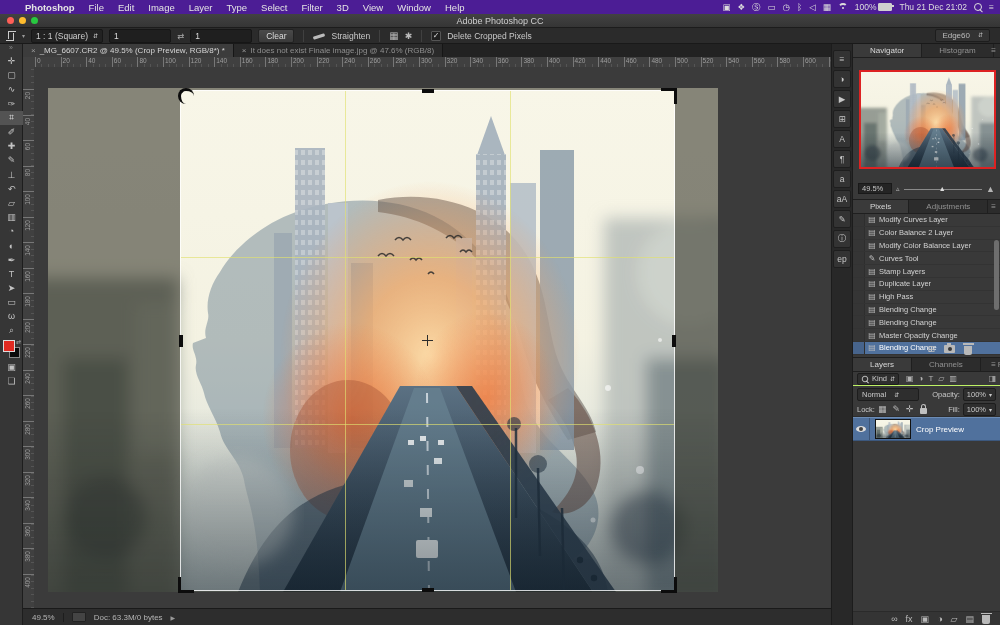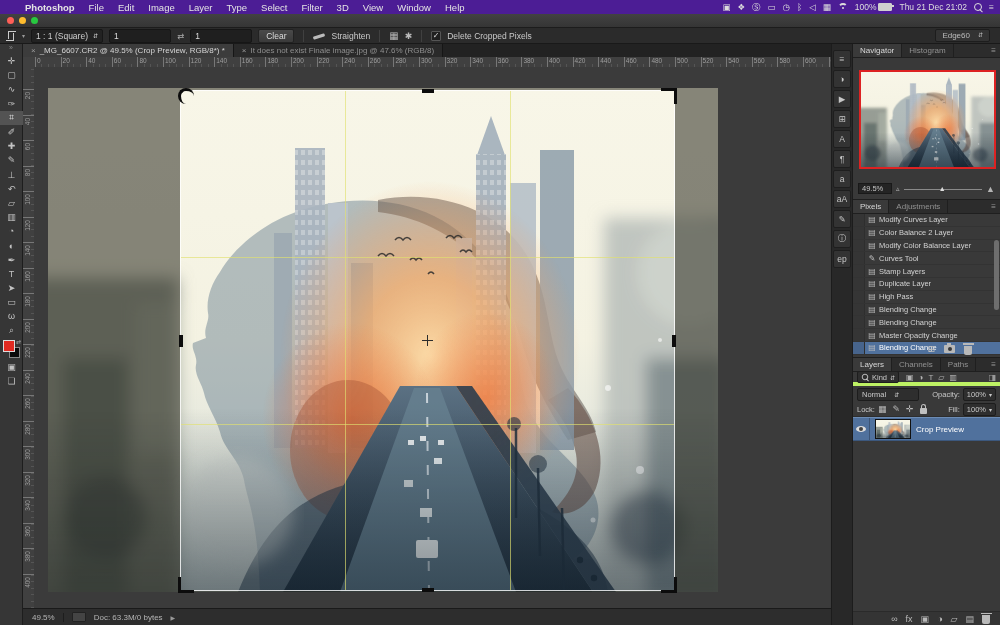--- a/index.html
+++ b/index.html
@@ -87,21 +87,21 @@
   #swatches{position:relative;width:23px;height:22px;}
   .swatch-bg{position:absolute;left:9px;top:9px;width:9px;height:9px;background:#0a0a0a;border:1px solid #888;}
   .swatch-fg{position:absolute;left:3px;top:2px;width:10px;height:10px;background:#e02a21;border:1px solid #ddd;}
   .mini-swap{position:absolute;right:2px;top:0px;font-size:6px;color:#aaa;}
   
   #dockstrip{left:831px;top:44px;width:22px;height:581px;background:#282828;border-left:1px solid #1c1c1c;border-right:1px solid #1c1c1c;box-sizing:border-box;padding-top:4px;}
   .dock-icon{width:16px;height:16px;margin:2px auto;background:#333;border:1px solid #1e1e1e;border-radius:2px;display:flex;align-items:center;justify-content:center;font-size:8.5px;color:#c7c7c7;}
   
   #panels{left:853px;top:44px;width:147px;height:581px;background:#393939;}
   .panel-tabs{height:13px;background:#2c2c2c;display:flex;font-size:8px;align-items:stretch;border-bottom:1px solid #1f1f1f;position:relative;}
-  .panel-tab{padding:0 7px;display:flex;align-items:center;color:#919191;border-right:1px solid #1f1f1f;}
+  .panel-tab{padding:0 17px;display:flex;align-items:center;color:#919191;border-right:1px solid #1f1f1f;}
   .panel-tab.active{background:#3a3a3a;color:#d8d8d8;}
   .panel-menu{position:absolute;right:4px;top:2px;font-size:8px;color:#9a9a9a;}
   #navigator{position:absolute;left:0;top:0;width:147px;height:156px;border-bottom:1px solid #1e1e1e;box-sizing:border-box;}
   #nav-thumb{position:absolute;left:6px;top:26px;width:133px;height:95px;border:2px solid #d22;background:#888;box-sizing:content-box;}
   #nav-footer{position:absolute;left:0;bottom:4px;width:147px;height:13px;display:flex;align-items:center;font-size:7.5px;gap:4px;padding:0 5px;box-sizing:border-box;color:#c5c5c5;}
   #nav-zoom{background:#242424;border:1px solid #191919;padding:0 3px;min-width:26px;}
   #nav-slider{flex:1;position:relative;height:10px;}
   #nav-slider .track{position:absolute;left:0;right:0;top:5px;height:1px;background:#8a8a8a;}
   #nav-slider .thumb{position:absolute;top:1px;left:45%;font-size:7px;color:#ddd;}
   .mountain{font-size:7px;color:#b5b5b5;}
@@ -121,21 +121,21 @@
   .icon-camera{width:11px;height:8px;background:#b9b9b9;border-radius:1px;position:relative;}
   .icon-camera:before{content:"";position:absolute;left:3px;top:-2px;width:4px;height:2px;background:#b9b9b9;}
   .icon-camera:after{content:"";position:absolute;left:3.5px;top:2px;width:4px;height:4px;border-radius:50%;background:#393939;}
   .icon-trash{width:8px;height:9px;background:#b9b9b9;border-radius:0 0 2px 2px;position:relative;margin-top:2px;}
   .icon-trash:before{content:"";position:absolute;left:-1.5px;top:-2.5px;width:11px;height:1.5px;background:#b9b9b9;}
   .padlock{width:7px;height:6px;background:#c0c0c0;border-radius:1px;position:relative;margin-top:3px;}
   .padlock:before{content:"";position:absolute;left:1px;top:-4px;width:5px;height:4px;border:1.3px solid #c0c0c0;border-bottom:none;border-radius:3px 3px 0 0;box-sizing:border-box;}
   
   #layers{position:absolute;left:0;top:314px;width:147px;height:267px;}
   .l-row{display:flex;align-items:center;font-size:7.5px;color:#c9c9c9;gap:3px;padding:0 4px;box-sizing:border-box;}
-  #layer-filter{height:14px;border-bottom:4px solid #bef264;}
+  #layer-filter{height:14px;border-bottom:1px solid #bef264;}
   .kind-select{background:#2e2e2e;border:1px solid #1d1d1d;border-radius:2px;display:inline-flex;align-items:center;gap:3px;padding:0 3px;height:10px;}
   .lf-icon{font-size:8px;color:#b3b3b3;}
   #layer-blend{height:16px;}
   .blend-select{background:#2e2e2e;border:1px solid #1d1d1d;border-radius:2px;padding:1px 4px;display:inline-flex;gap:8px;align-items:center;min-width:52px;}
   .pct{background:#2e2e2e;border:1px solid #1d1d1d;border-radius:2px;padding:1px 3px;display:inline-flex;gap:3px;align-items:center;}
   #layer-lock{height:15px;border-bottom:1px solid #2d2d2d;}
   #layer-row{height:22px;background:#50719d;border-top:1px solid #6c8cb5;border-bottom:1px solid #3c587e;display:flex;align-items:center;gap:5px;color:#fff;font-size:8px;}
   #eye-well{width:16px;height:100%;border-right:1px solid rgba(0,0,0,.25);display:flex;align-items:center;justify-content:center;flex:none;}
   .eye{width:10px;height:6px;background:#ddd;border-radius:50%;position:relative;}
   .eye:after{content:"";position:absolute;left:3px;top:1px;width:4px;height:4px;background:#444;border-radius:50%;}
@@ -295,20 +295,21 @@
       <span class="st-icon">≡</span>
     </div>
   </div>
 
   <div id="titlebar" class="abs">
     <div class="traffic">
       <span class="tl" style="background:#ff5f57"></span>
       <span class="tl" style="background:#febc2e"></span>
       <span class="tl" style="background:#28c840"></span>
     </div>
+    <div id="title-text">Adobe Photoshop CC</div>
   </div>
 
   <div id="optionsbar" class="abs">
     <span class="crop-glyph"></span>
     <span style="font-size:6px;color:#999">▾</span>
     <span class="opt-select">
       <span>1 : 1 (Square)</span>
       <span style="font-size:6px">⇵</span>
     </span>
     <span class="opt-input">1</span>

